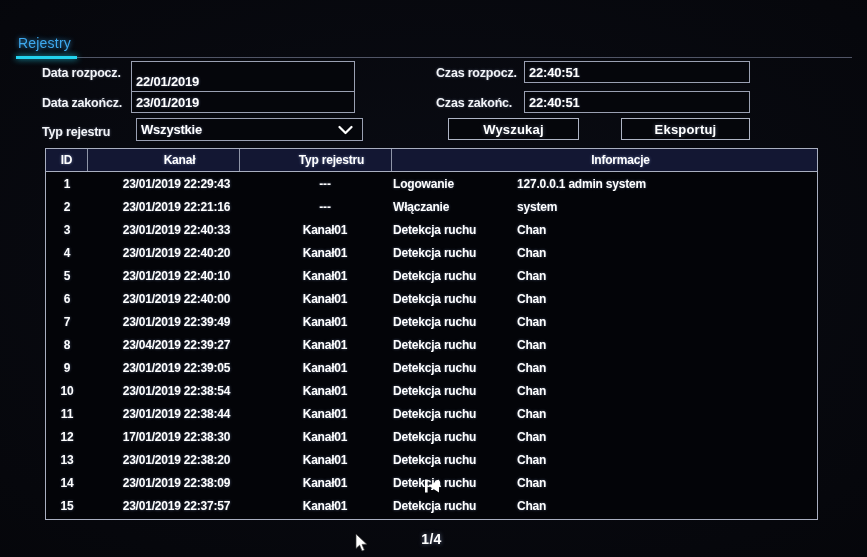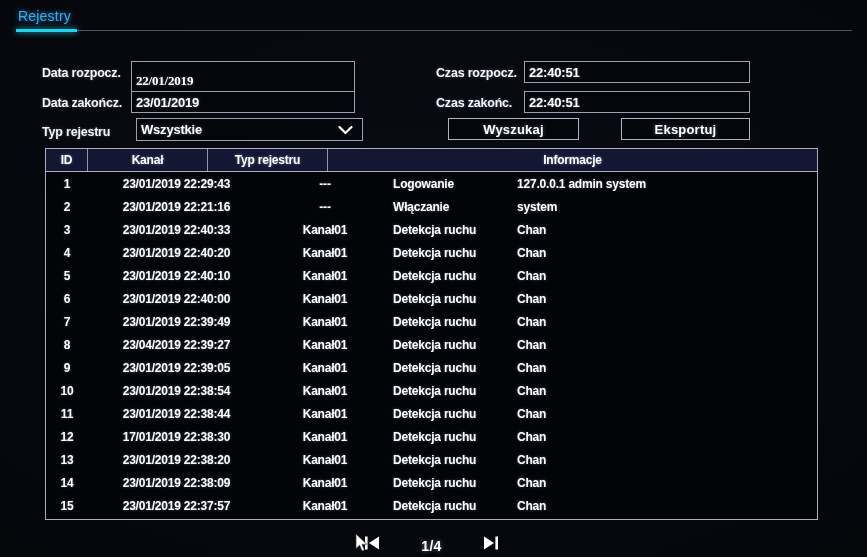--- a/index.html
+++ b/index.html
@@ -19,21 +19,21 @@
     width: 867px;
     height: 557px;
     background:
       radial-gradient(ellipse 120% 110% at 50% 45%, #0a0c14 0%, #06070c 55%, #030305 100%);
     overflow: hidden;
   }
 
   
   .tabbar {
     position: absolute;
-    left: 0; top: 8px;
+    left: 0; top: 35px;
     width: 867px; height: 24px;
   }
   .tab-rule {
     position: absolute;
     left: 16px; top: 22px;
     width: 836px; height: 1px;
     background: #6a6f84;
     opacity: .75;
   }
   .tab {
@@ -99,21 +99,21 @@
     font-size: 13px;
     font-weight: bold;
     color: #ffffff;
     letter-spacing: .2px;
     text-shadow: 0 0 4px rgba(190,210,255,.4);
     cursor: pointer;
   }
 
   
   #lbl-date-start { left: 42px;  top: 66px; }
-  #box-date-start { left: 131px; top: 61px; width: 224px; height: 40px; font-family: Liberation Serif, serif; }
+  #box-date-start { left: 131px; top: 61px; width: 224px; height: 40px; }
   #lbl-date-end   { left: 42px;  top: 96px; }
   #box-date-end   { left: 131px; top: 91px; width: 224px; height: 22px; }
   #lbl-log-type   { left: 42px;  top: 125px; }
   #box-log-type   { left: 136px; top: 118px; width: 227px; height: 23px; position: absolute; }
 
   
   #lbl-time-start { left: 436px; top: 66px; }
   #box-time-start { left: 524px; top: 61px; width: 226px; height: 22px; }
   #lbl-time-end   { left: 436px; top: 96px; }
   #box-time-end   { left: 524px; top: 91px; width: 226px; height: 22px; }
@@ -127,20 +127,21 @@
     width: 773px; height: 372px;
     box-sizing: border-box;
     border: 1px solid #a9afc0;
     background: #030408;
   }
   .thead {
     display: flex;
     height: 22px;
     background: #131733;
     border-bottom: 1px solid #a9afc0;
+    gap: 32px;
   }
   .th {
     box-sizing: border-box;
     display: flex;
     align-items: center;
     justify-content: center;
     font-size: 12px;
     font-weight: bold;
     color: #ffffff;
     letter-spacing: -0.2px;
@@ -178,23 +179,24 @@
   .td.c-chan { text-align: center; display: flex; align-items: center; justify-content: center; }
   .td.c-type { display: flex; align-items: center; padding-left: 8px; }
   .td.c-info { display: flex; align-items: center; padding-left: 12px; }
 
   
   .pager {
     position: absolute;
     left: 45px; top: 524px;
     width: 773px; height: 30px;
     display: flex;
-    align-items: flex-end;
+    align-items: center;
     justify-content: center;
     gap: 36px;
+    flex-direction: column;
   }
   .pg-btn {
     display: flex;
     align-items: center;
     justify-content: center;
     width: 26px; height: 22px;
     cursor: pointer;
   }
   .pg-label {
     font-size: 14px;

